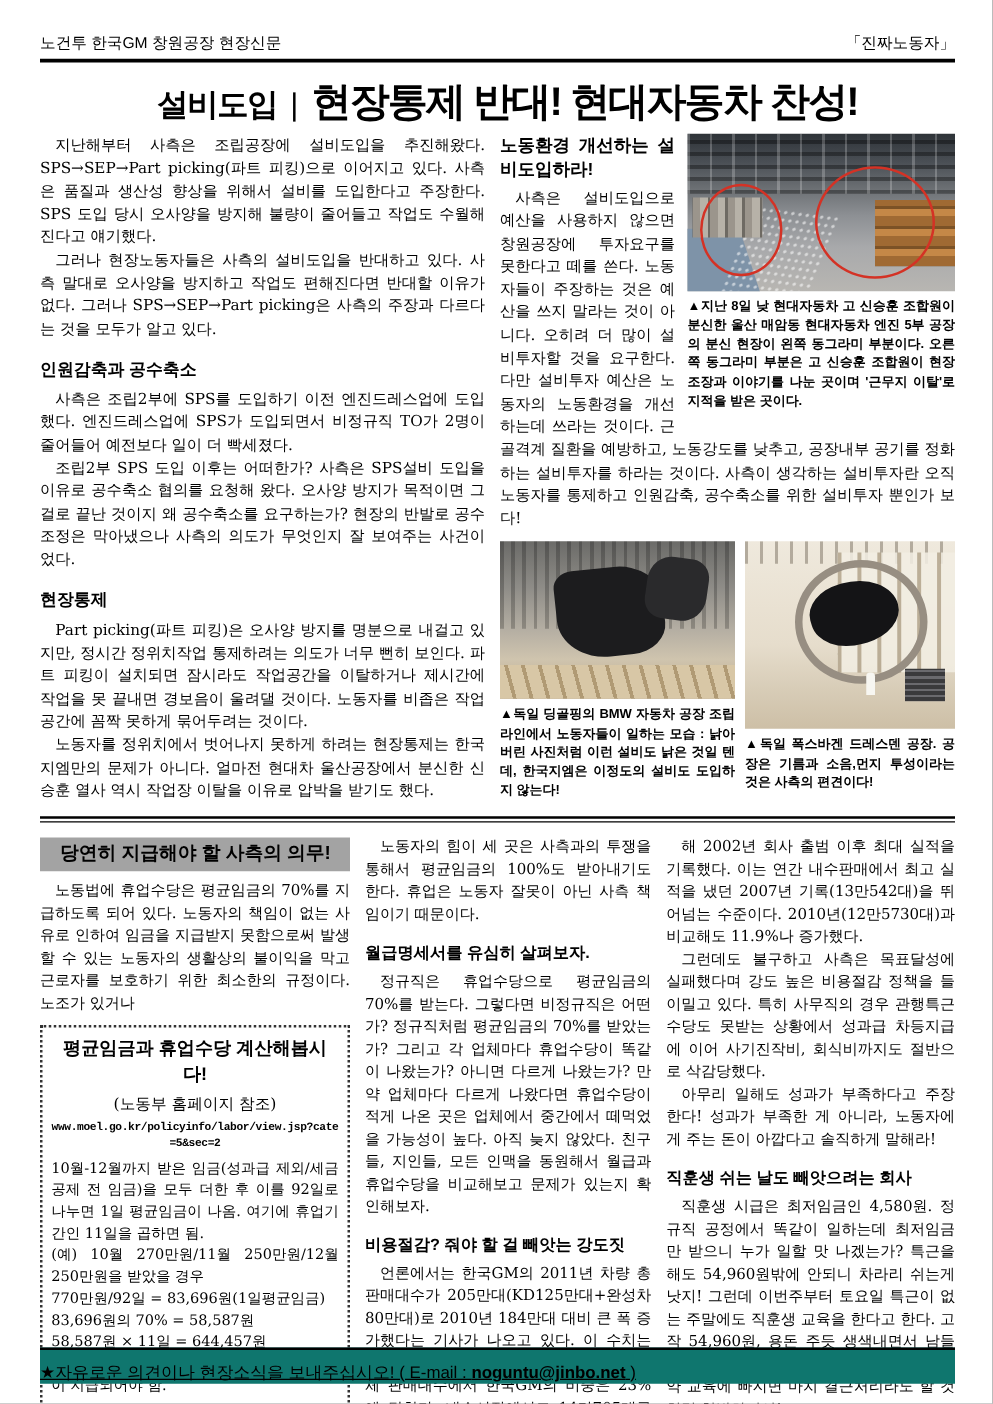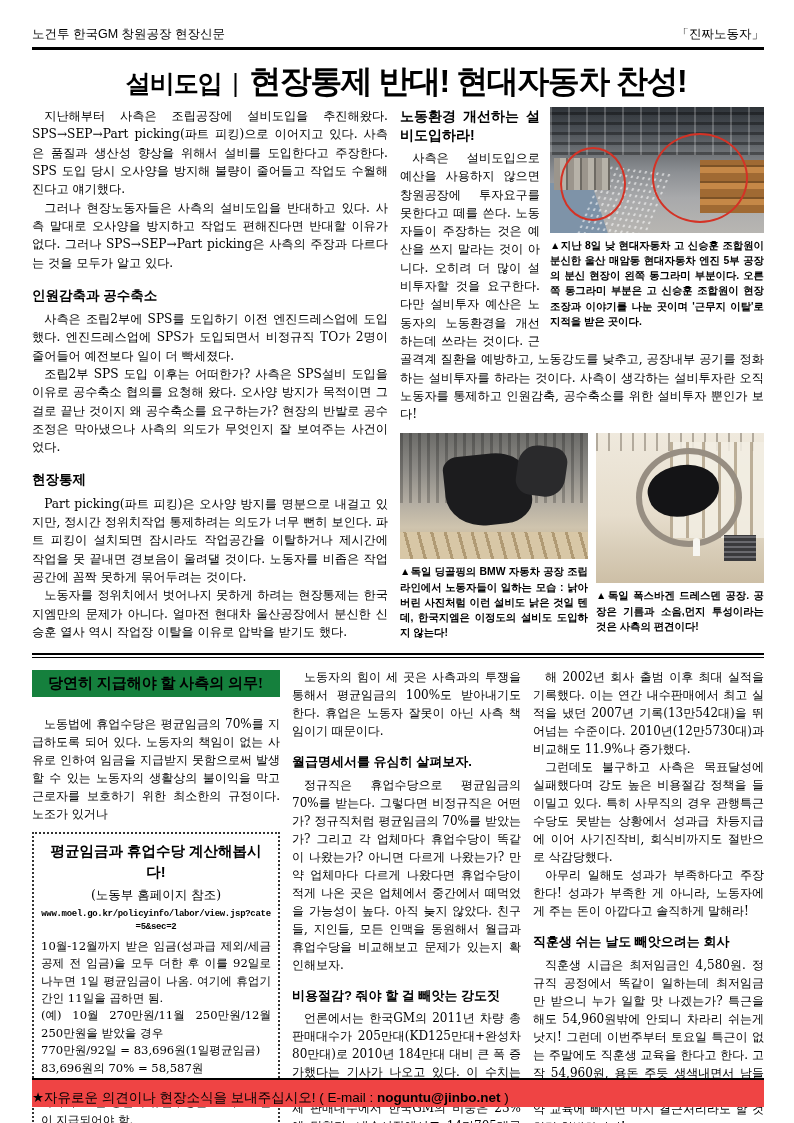--- a/index.html
+++ b/index.html
@@ -78,33 +78,33 @@
   .clearfix{clear:both;}
   
   .double-rule{margin-top:12px;height:2px;border-top:2.5px solid #000;border-bottom:1px solid #000;}
   
   .bottom-section{display:flex;gap:12px;margin-top:10px;font-size:12px;line-height:1.5;text-align:justify;}
   .b-left{width:248px;flex:none;}
   .b-mid{flex:1;min-width:0;}
   .b-right{width:231px;flex:none;}
   .bottom-section p{margin:0;text-indent:1em;}
   .b-title1{font-family:"Liberation Sans","DejaVu Sans",sans-serif;font-weight:bold;font-size:15px;}
-  .b-title2{font-family:Liberation Serif, serif;font-weight:bold;font-size:15px;
-    background:#15803d;padding:2px 2px 2px 16px;margin:2px 0 18px;}
+  .b-title2{font-family:Liberation Sans, sans-serif;font-weight:bold;font-size:15px;
+    background:#a3a3a3;padding:2px 2px 2px 16px;margin:2px 0 6px;}
   h4.b-h{font-family:"Liberation Sans","DejaVu Sans",sans-serif;font-size:13px;margin:12px 0 4px;}
   .dotted-box{border:2px dotted #333;margin-top:9px;padding:7px 7px;}
   .box-title{font-family:"Liberation Sans","DejaVu Sans",sans-serif;font-weight:bold;font-size:14.5px;text-align:center;}
   .box-sub{font-size:12.5px;text-align:center;margin-top:2px;}
   .box-url{font-family:Liberation Mono, monospace;font-weight:bold;font-size:9px;
     text-align:center;margin:3px 0;letter-spacing:-0.3px;word-break:break-all;}
   .box-line{font-size:11.6px;line-height:1.5;text-align:justify;}
   
-  .footer{position:absolute;left:32px;right:30px;bottom:16px;background:#ef4444;
+  .footer{position:absolute;left:32px;right:30px;bottom:16px;background:#0f766e;
     border-top:2px solid #000;padding-top:9px;font-size:13.5px;
-    font-family:"Liberation Sans","DejaVu Sans",sans-serif;}
+    font-family:"Liberation Sans","DejaVu Sans",sans-serif;text-decoration:underline;}
   .footer .email{font-weight:bold;}
 </style>
 </head>
 <body>
 
 <div class="page">
 
   <div class="masthead">
     <span>노건투 한국GM 창원공장 현장신문</span>
     <span>「진짜노동자」</span>

